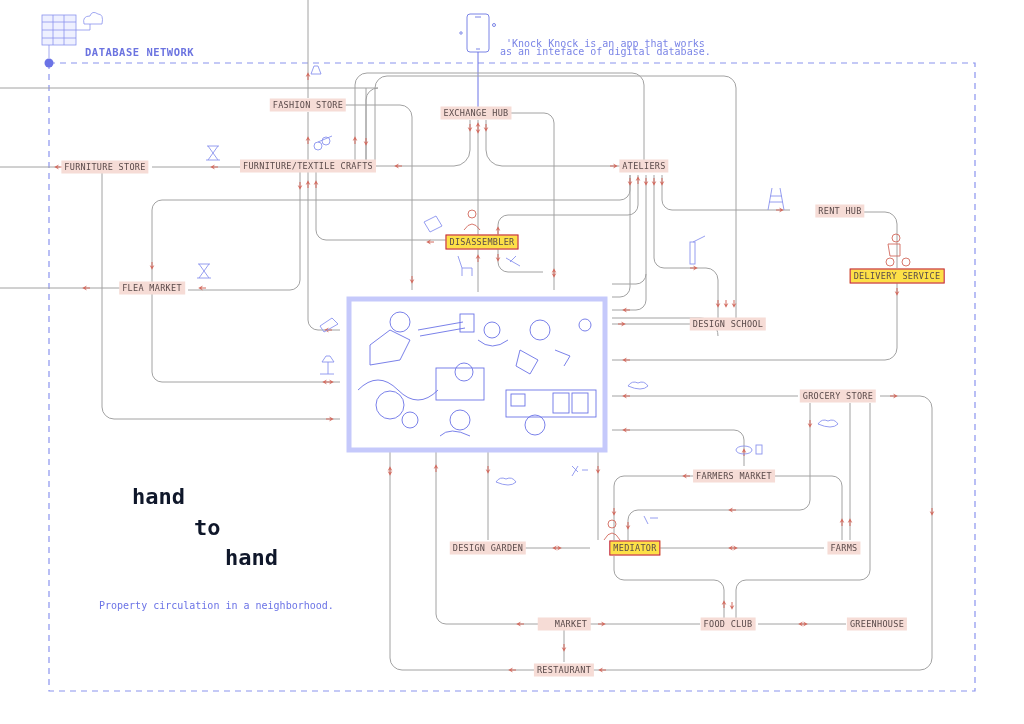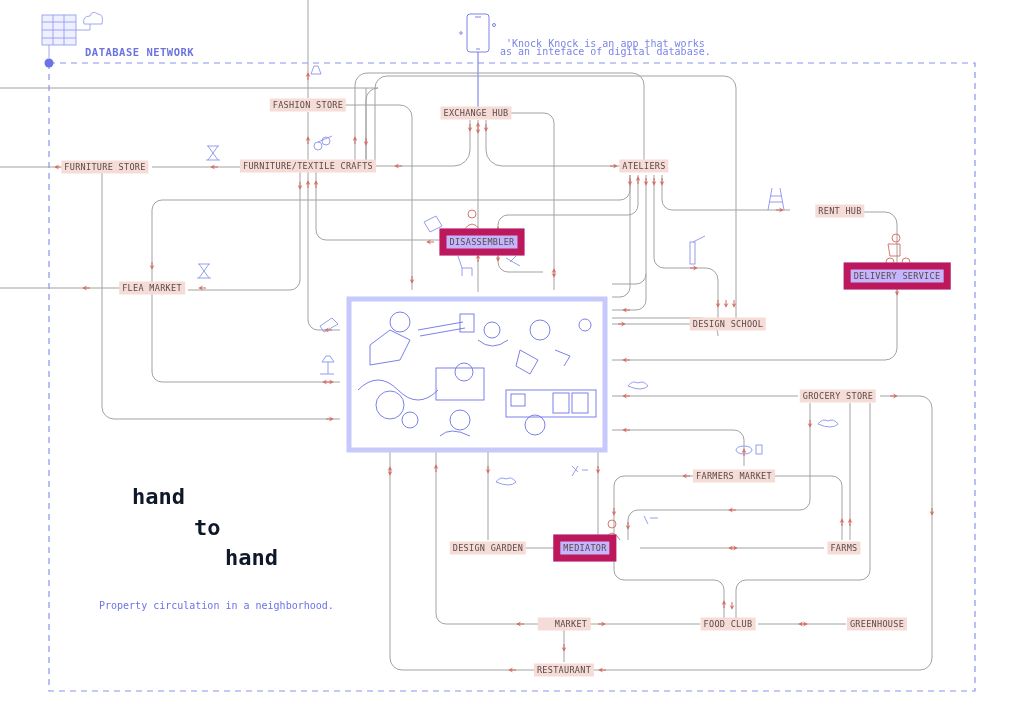--- a/index.html
+++ b/index.html
@@ -1,19 +1,19 @@
 <!DOCTYPE html>
 <html><head>
 <meta charset="utf-8">
 <style>
   html,body{margin:0;padding:0;background:#fff;}
   body{width:1024px;height:724px;position:relative;overflow:hidden;font-family:"DejaVu Sans Mono","Liberation Mono",monospace;}
   #diagram{position:absolute;left:0;top:0;width:1024px;height:724px;}
   .node{position:absolute;font-family:"DejaVu Sans Mono","Liberation Mono",monospace;font-size:8.5px;letter-spacing:0.3px;color:#5a4a4a;background:#f6dcd6;padding:1px 3px;white-space:nowrap;line-height:11px;transform:translate(-50%,-50%);}
-  .node.boxed{background:#c4b5fd;border:7px solid #be185d;}
+  .node.boxed{background:#fde047;border:1px solid #be185d;}
   .db-label{position:absolute;left:85px;top:46px;color:#6b73e0;font-weight:bold;font-size:10.5px;font-family:"DejaVu Sans Mono","Liberation Mono",monospace;letter-spacing:0.5px;}
   .note{position:absolute;left:500px;top:40px;color:#7a84e6;font-size:10px;line-height:7.5px;font-family:"DejaVu Sans Mono","Liberation Mono",monospace;white-space:pre;text-align:center;}
   .title{position:absolute;color:#0f172a;font-weight:bold;font-size:22px;font-family:"DejaVu Sans Mono","Liberation Mono",monospace;}
   .subtitle{position:absolute;left:99px;top:600px;color:#6b73e6;font-size:10px;font-family:"DejaVu Sans Mono","Liberation Mono",monospace;}
 </style>
 </head>
 <body>
 
 <svg id="diagram" viewBox="0 0 1024 724" xmlns="http://www.w3.org/2000/svg">
   <defs>
@@ -283,18 +283,18 @@
 <div class="node" style="left:308px;top:166px;">FURNITURE/TEXTILE CRAFTS</div>
 <div class="node" style="left:644px;top:166px;">ATELIERS</div>
 <div class="node" style="left:816px;top:211px;margin-left:24px;">RENT HUB</div>
 <div class="node boxed" style="left:482px;top:242px;">DISASSEMBLER</div>
 <div class="node boxed" style="left:897px;top:276px;">DELIVERY SERVICE</div>
 <div class="node" style="left:152px;top:288px;">FLEA MARKET</div>
 <div class="node" style="left:728px;top:324px;">DESIGN SCHOOL</div>
 <div class="node" style="left:838px;top:396px;">GROCERY STORE</div>
 <div class="node" style="left:734px;top:476px;">FARMERS MARKET</div>
 <div class="node" style="left:488px;top:548px;">DESIGN GARDEN</div>
-<div class="node boxed" style="left:585px;top:548px;text-align:center;">MEDIATOR</div>
+<div class="node boxed" style="left:635px;top:548px;text-align:center;">MEDIATOR</div>
 <div class="node" style="left:844px;top:548px;">FARMS</div>
 <div class="node" style="left:564px;top:624px;padding-left:17px;">MARKET</div>
 <div class="node" style="left:728px;top:624px;">FOOD CLUB</div>
 <div class="node" style="left:877px;top:624px;">GREENHOUSE</div>
 <div class="node" style="left:564px;top:670px;">RESTAURANT</div>
 
 </body></html>

